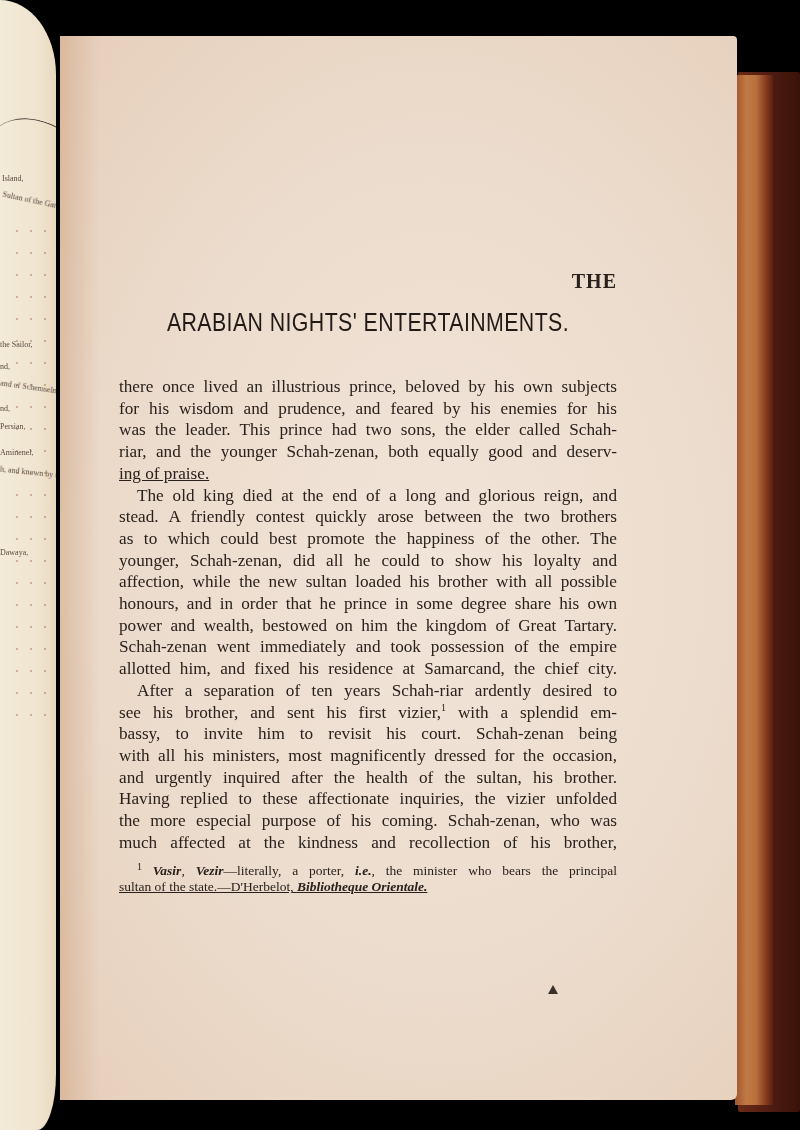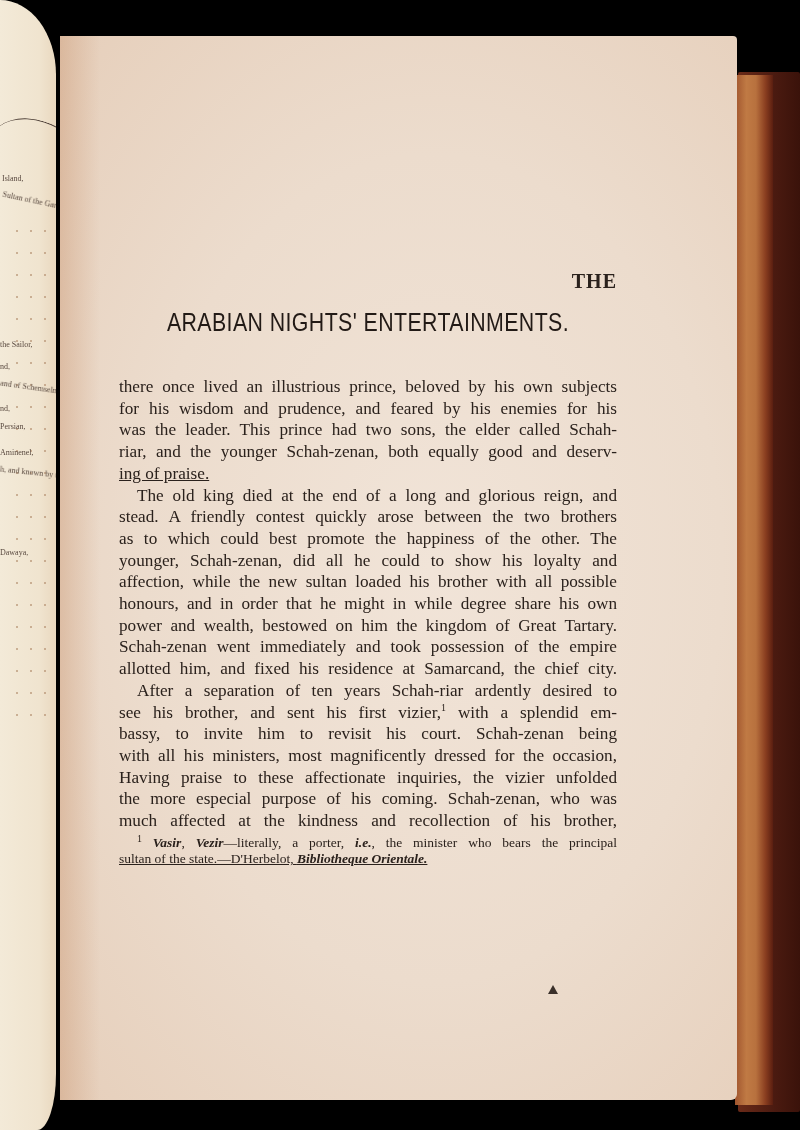--- a/index.html
+++ b/index.html
@@ -76,21 +76,21 @@
       font-size: 17.2px; line-height: 21.7px; text-align: justify;
       margin: 0; text-indent: 0;
     }
     .para .smallcaps { font-variant: small-caps; font-weight: bold; }
     .para .bold { font-weight: bold; }
     .line { display: block; text-align-last: justify; white-space: nowrap; }
     .line.last { text-align-last: left; text-decoration: underline; }
     .line.indent { padding-left: 18px; }
     sup { font-size: 10px; line-height: 0; }
     .footnote {
-      margin-top: 3px; font-size: 13.5px; line-height: 16px; color: #2a211c;
+      margin-top: 10px; font-size: 13.5px; line-height: 16px; color: #2a211c;
     }
     .footnote .line.indent { padding-left: 18px; }
     .footnote i { font-weight: bold; }
     .signature-mark {
       position: absolute; left: 548px; top: 985px; width: 0; height: 0;
       border-left: 5px solid transparent; border-right: 5px solid transparent;
       border-bottom: 9px solid #3a302a;
     }
   </style>
 </head>
@@ -128,32 +128,33 @@
     <span class="line">riar, and the younger Schah-zenan, both equally good and deserv-</span>
     <span class="line last">ing of praise.</span>
   </p>
 
   <p class="para">
     <span class="line indent">The old king died at the end of a long and glorious reign, and</span>
     <span class="line">stead.  A friendly contest quickly arose between the two brothers</span>
     <span class="line">as to which could best promote the happiness of the other.  The</span>
     <span class="line">younger, Schah-zenan, did all he could to show his loyalty and</span>
     <span class="line">affection, while the new sultan loaded his brother with all possible</span>
-    <span class="line">honours, and in order that he might in while degree share his own</span>
+    <span class="line">honours, and in order that he prince in some degree share his own</span>
     <span class="line">power and wealth, bestowed on him the kingdom of Great Tartary.</span>
     <span class="line">Schah-zenan went immediately and took possession of the empire</span>
     <span class="line">allotted him, and fixed his residence at Samarcand, the chief city.</span>
   </p>
 
   <p class="para">
     <span class="line indent">After a separation of ten years Schah-riar ardently desired to</span>
     <span class="line"><span>see his brother, and sent his first vizier,</span><sup>1</sup><span> with a splendid em-</span></span>
     <span class="line">bassy, to invite him to revisit his court.  Schah-zenan being</span>
     <span class="line">with all his ministers, most magnificently dressed for the occasion,</span>
-    <span class="line">Having praise to these affectionate inquiries, the vizier unfolded</span>
+    <span class="line">and urgently inquired after the health of the sultan, his brother.</span>
+    <span class="line">Having replied to these affectionate inquiries, the vizier unfolded</span>
     <span class="line">the more especial purpose of his coming.  Schah-zenan, who was</span>
     <span class="line">much affected at the kindness and recollection of his brother,</span>
   </p>
 
   <div class="footnote">
     <span class="line indent"><sup>1</sup> <i>Vasir</i>, <i>Vezir</i><span>—literally, a porter, </span><i>i.e.</i><span>, the minister who bears the principal</span></span>
     <span class="line last"><span>sultan of the state.—D'Herbelot, </span><i>Bibliotheque Orientale.</i></span>
   </div>
 </div>
 

